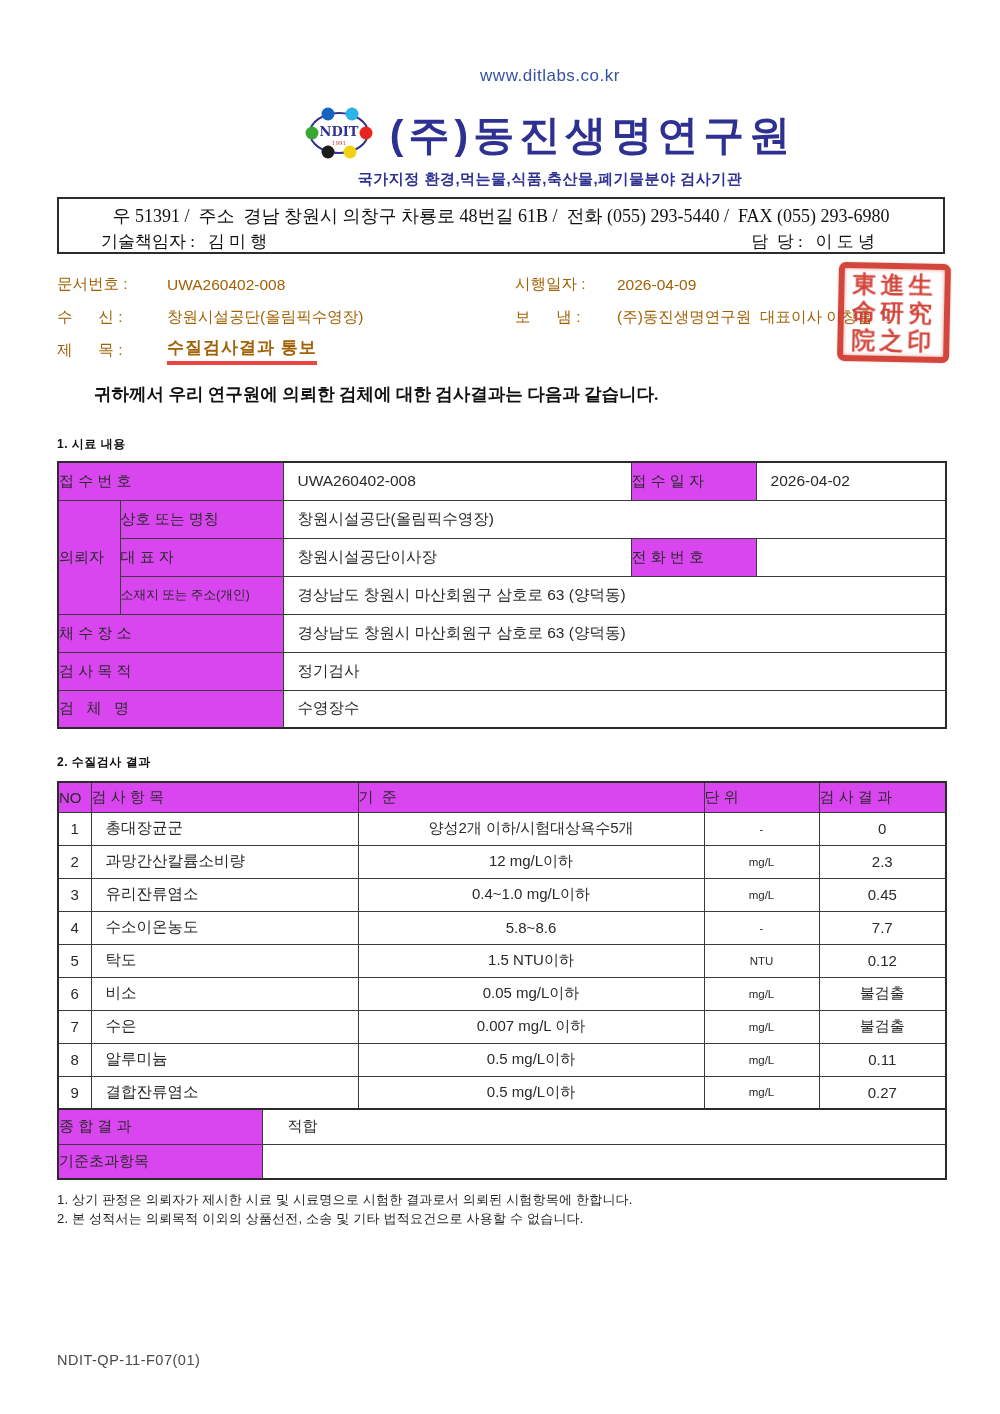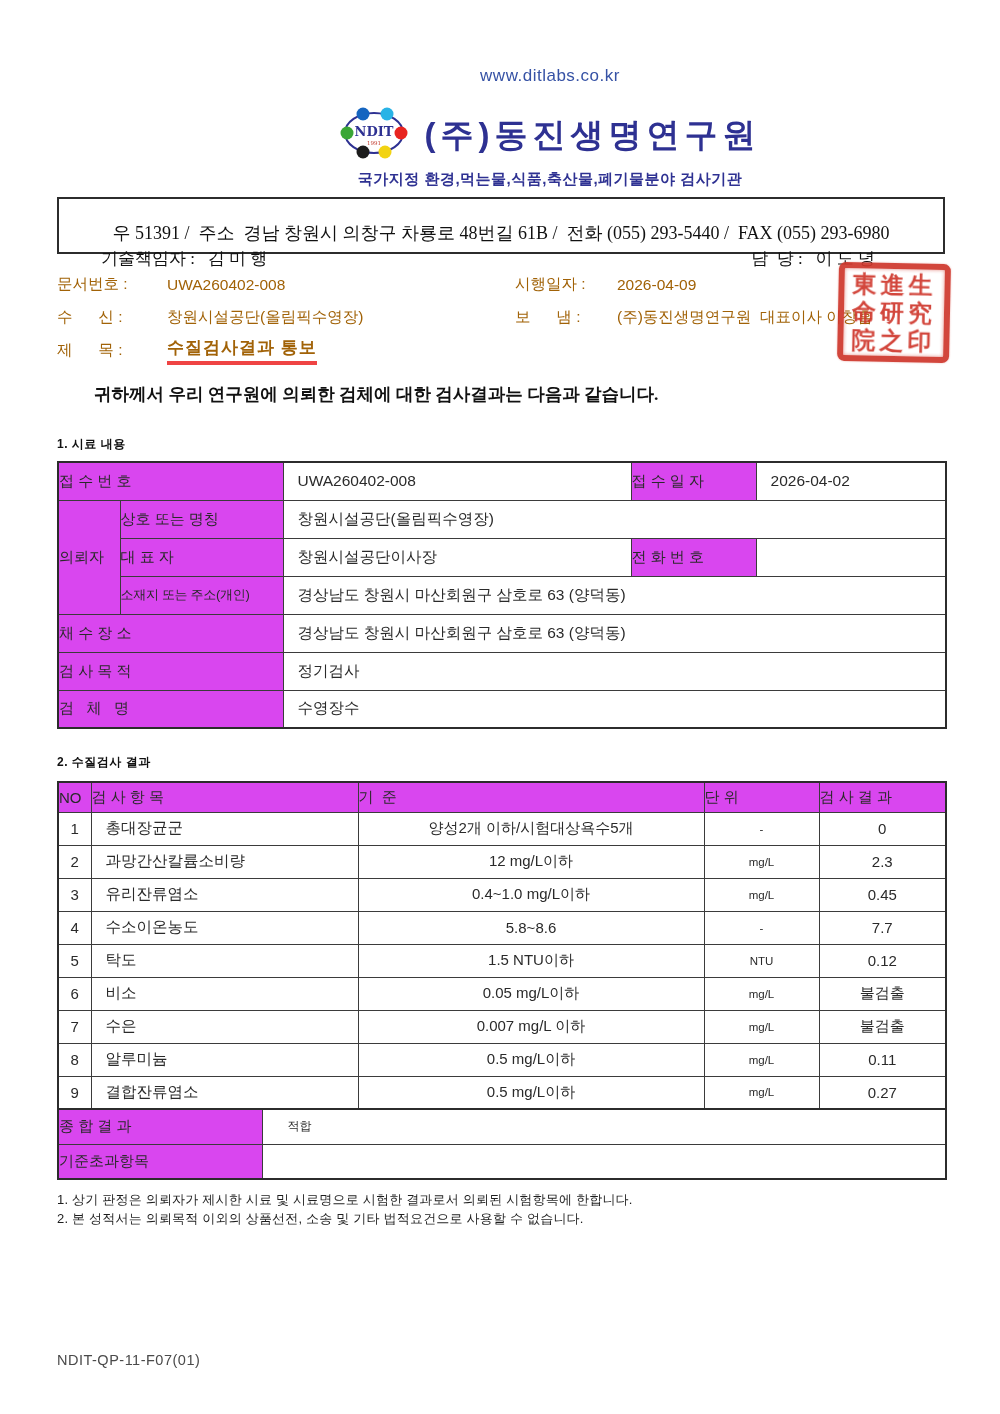--- a/index.html
+++ b/index.html
@@ -5,28 +5,28 @@
   * { margin:0; padding:0; box-sizing:border-box; }
   html,body { background:#ffffff; }
   body { font-family:"Liberation Sans", sans-serif; color:#222; }
   .page { position:relative; width:1000px; height:1414px; background:#fff; margin:0 auto; overflow:hidden; }
 
   
   .website { position:absolute; top:66px; left:100px; width:900px; text-align:center;
              font-size:17px; color:#3652a5; letter-spacing:0.5px; }
   .brand-row { position:absolute; top:100px; left:100px; width:900px; height:70px;
                display:flex; justify-content:center; align-items:center; gap:17px; }
-  .company-name { font-size:33px; font-weight:bold; color:#2e3192; letter-spacing:5px; white-space:pre; }
+  .company-name { font-size:41px; font-weight:bold; color:#2e3192; letter-spacing:5px; white-space:pre; }
   .brand-subtitle { position:absolute; top:170px; left:100px; width:900px; text-align:center;
                     font-size:15px; font-weight:bold; color:#2e3192; letter-spacing:0.5px; }
 
   
   .contact-box { position:absolute; top:197px; left:57px; width:888px; height:57px;
                  border:2px solid #2c2c2c; font-family:"Liberation Serif", serif; }
-  .contact-line1 { margin-top:22px; text-align:center; font-size:18px; white-space:pre; color:#111; }
+  .contact-line1 { margin-top:5px; text-align:center; font-size:18px; white-space:pre; color:#111; }
   .contact-line2 { display:flex; justify-content:space-between; padding:2px 68px 0 42px;
                    font-size:17px; color:#111; }
   .contact-line2 span { white-space:pre; }
 
   
   .docinfo { position:absolute; top:268px; left:57px; width:888px; font-size:15.5px; color:#a16207; }
   .docinfo-row { display:flex; height:33px; align-items:center; }
   .di-left { display:flex; width:458px; align-items:center; }
   .di-right { display:flex; align-items:center;justify-content:center; }
   .di-label { white-space:pre; width:100px; }
@@ -60,21 +60,21 @@
   .tbl2 .hrow { height:30px; }
   .tbl2 tr { height:33px; }
   .tbl-sum { top:1108px; width:888px; }
   .tbl-sum tr { height:35px; }
   table { border:2px solid #2c2c2c; }
   .lbl { background:#d946ef; text-align:left; white-space:pre; }
   .lbl-sm { font-size:13px; letter-spacing:-0.3px; }
   .val { background:#fff; text-align:left; padding-left:14px; white-space:pre; font-size:15.5px; }
   .c   { text-align:center; }
   .unit { font-size:11.5px; text-align:center; }
-  .sum-val { padding-left:25px; font-size:12px; }
+  .sum-val { padding-left:25px; font-size:15px; }
 
   
   .footnotes { position:absolute; top:1190px; left:57px; font-size:13px; color:#1d1d1d; line-height:19px; letter-spacing:0.2px; }
   .form-no { position:absolute; top:1352px; left:57px; font-size:14.5px; color:#4a4a4a; letter-spacing:0.5px; }
 </style>
 </head>
 <body>
 
 <div class="page">
 

